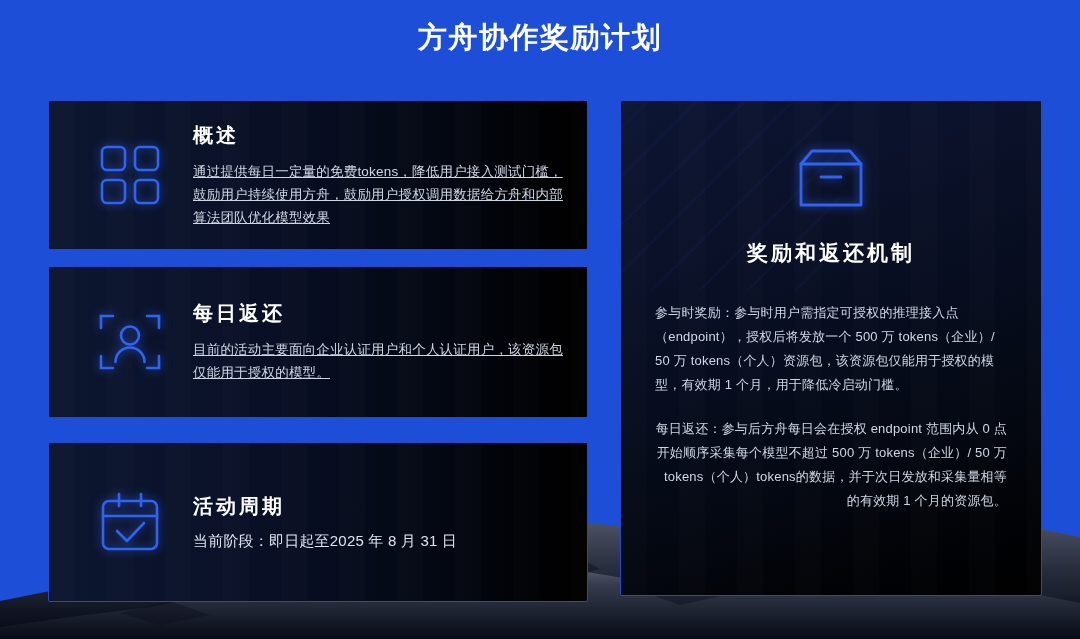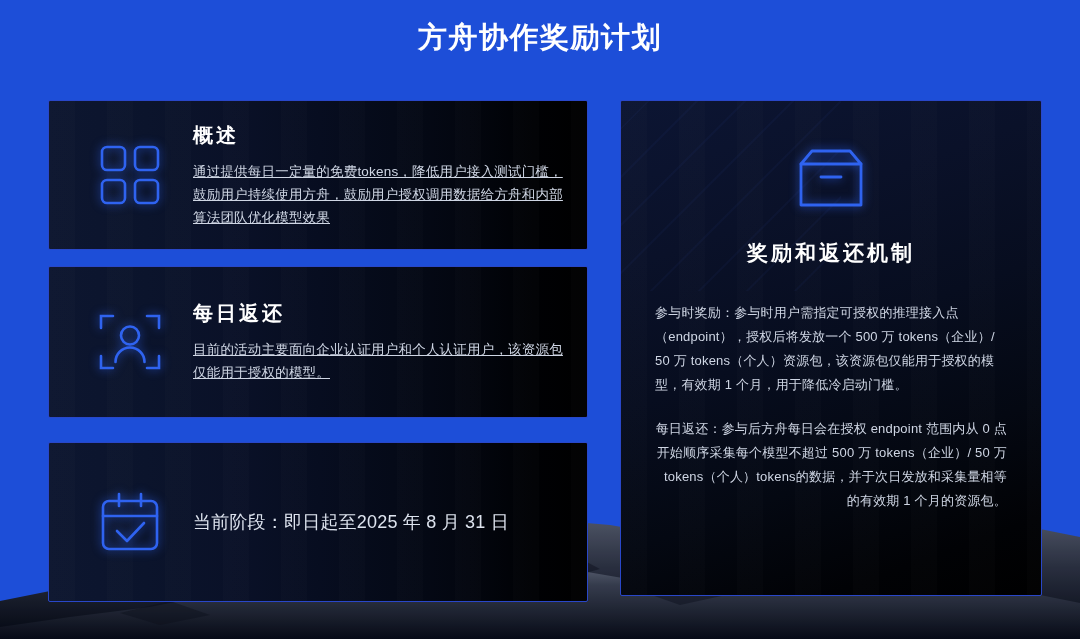--- a/index.html
+++ b/index.html
@@ -114,21 +114,21 @@
 
   .card-body {
     font-size: 13.5px;
     line-height: 23px;
     color: #cfd6e4;
     letter-spacing: .2px;
     text-decoration: underline;
   }
 
   .date-line {
-    font-size: 18px;
+    font-size: 15px;
     line-height: 20px;
     color: #dde3ee;
     letter-spacing: .2px;
   }
   .date-line + .date-line { margin-top: 18px; }
 
   
   #panel-reward {
     left: 620px;
     top: 100px;
@@ -262,20 +262,21 @@
       <div class="icon-col">
         <svg class="glow" width="64" height="64" viewBox="0 0 64 64" fill="none" stroke="#2f63f0" stroke-width="2.6" stroke-linecap="round" stroke-linejoin="round">
           <rect x="5" y="11" width="54" height="48" rx="6"></rect>
           <path d="M5,26 L59,26"></path>
           <path d="M21,4 L21,16"></path>
           <path d="M43,4 L43,16"></path>
           <path d="M19,41 L29,51 L46,33"></path>
         </svg>
       </div>
       <div class="text-col">
+        <div class="card-title">活动周期</div>
         <div class="date-line">当前阶段：即日起至2025 年 8 月 31 日</div>
       </div>
     </div>
   </div>
 
   <div class="card" id="panel-reward">
     <div class="panel-inner">
       <div class="panel-icon">
         <svg class="glow" width="68" height="62" viewBox="0 0 68 62" fill="none" stroke="#2f63f0" stroke-width="2.8" stroke-linecap="round" stroke-linejoin="round">
           <path d="M4,17 L15,4 L53,4 L64,17 Z"></path>

